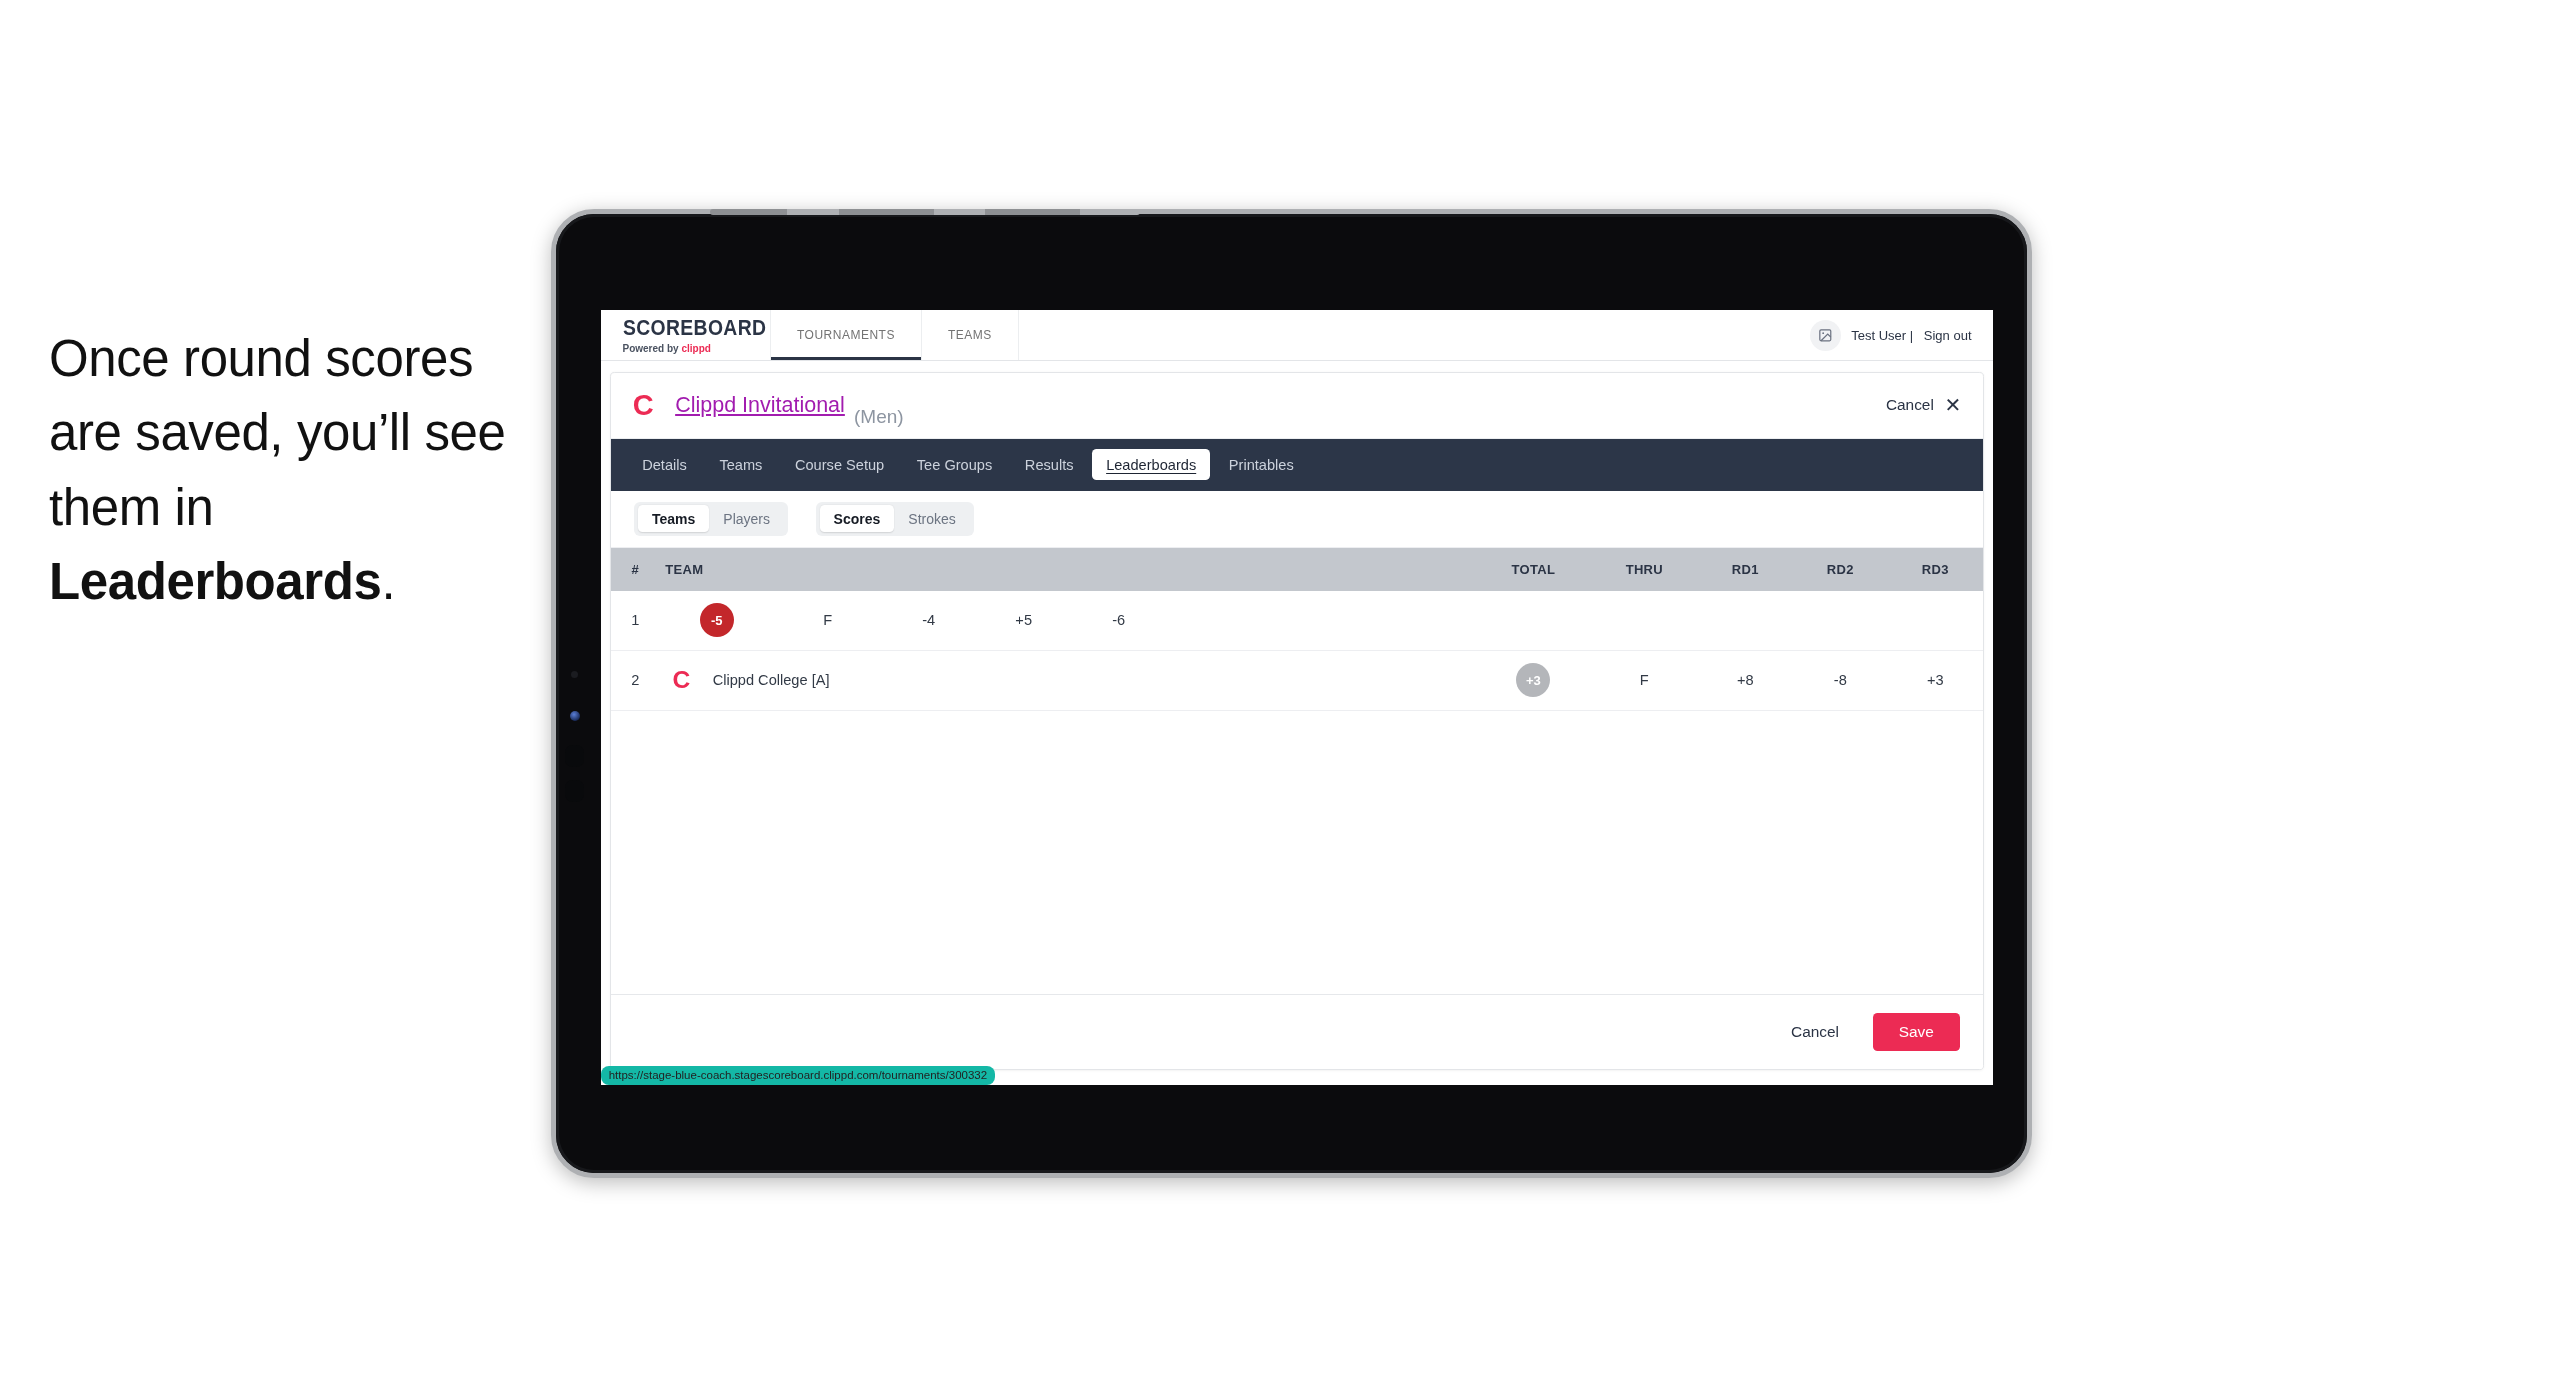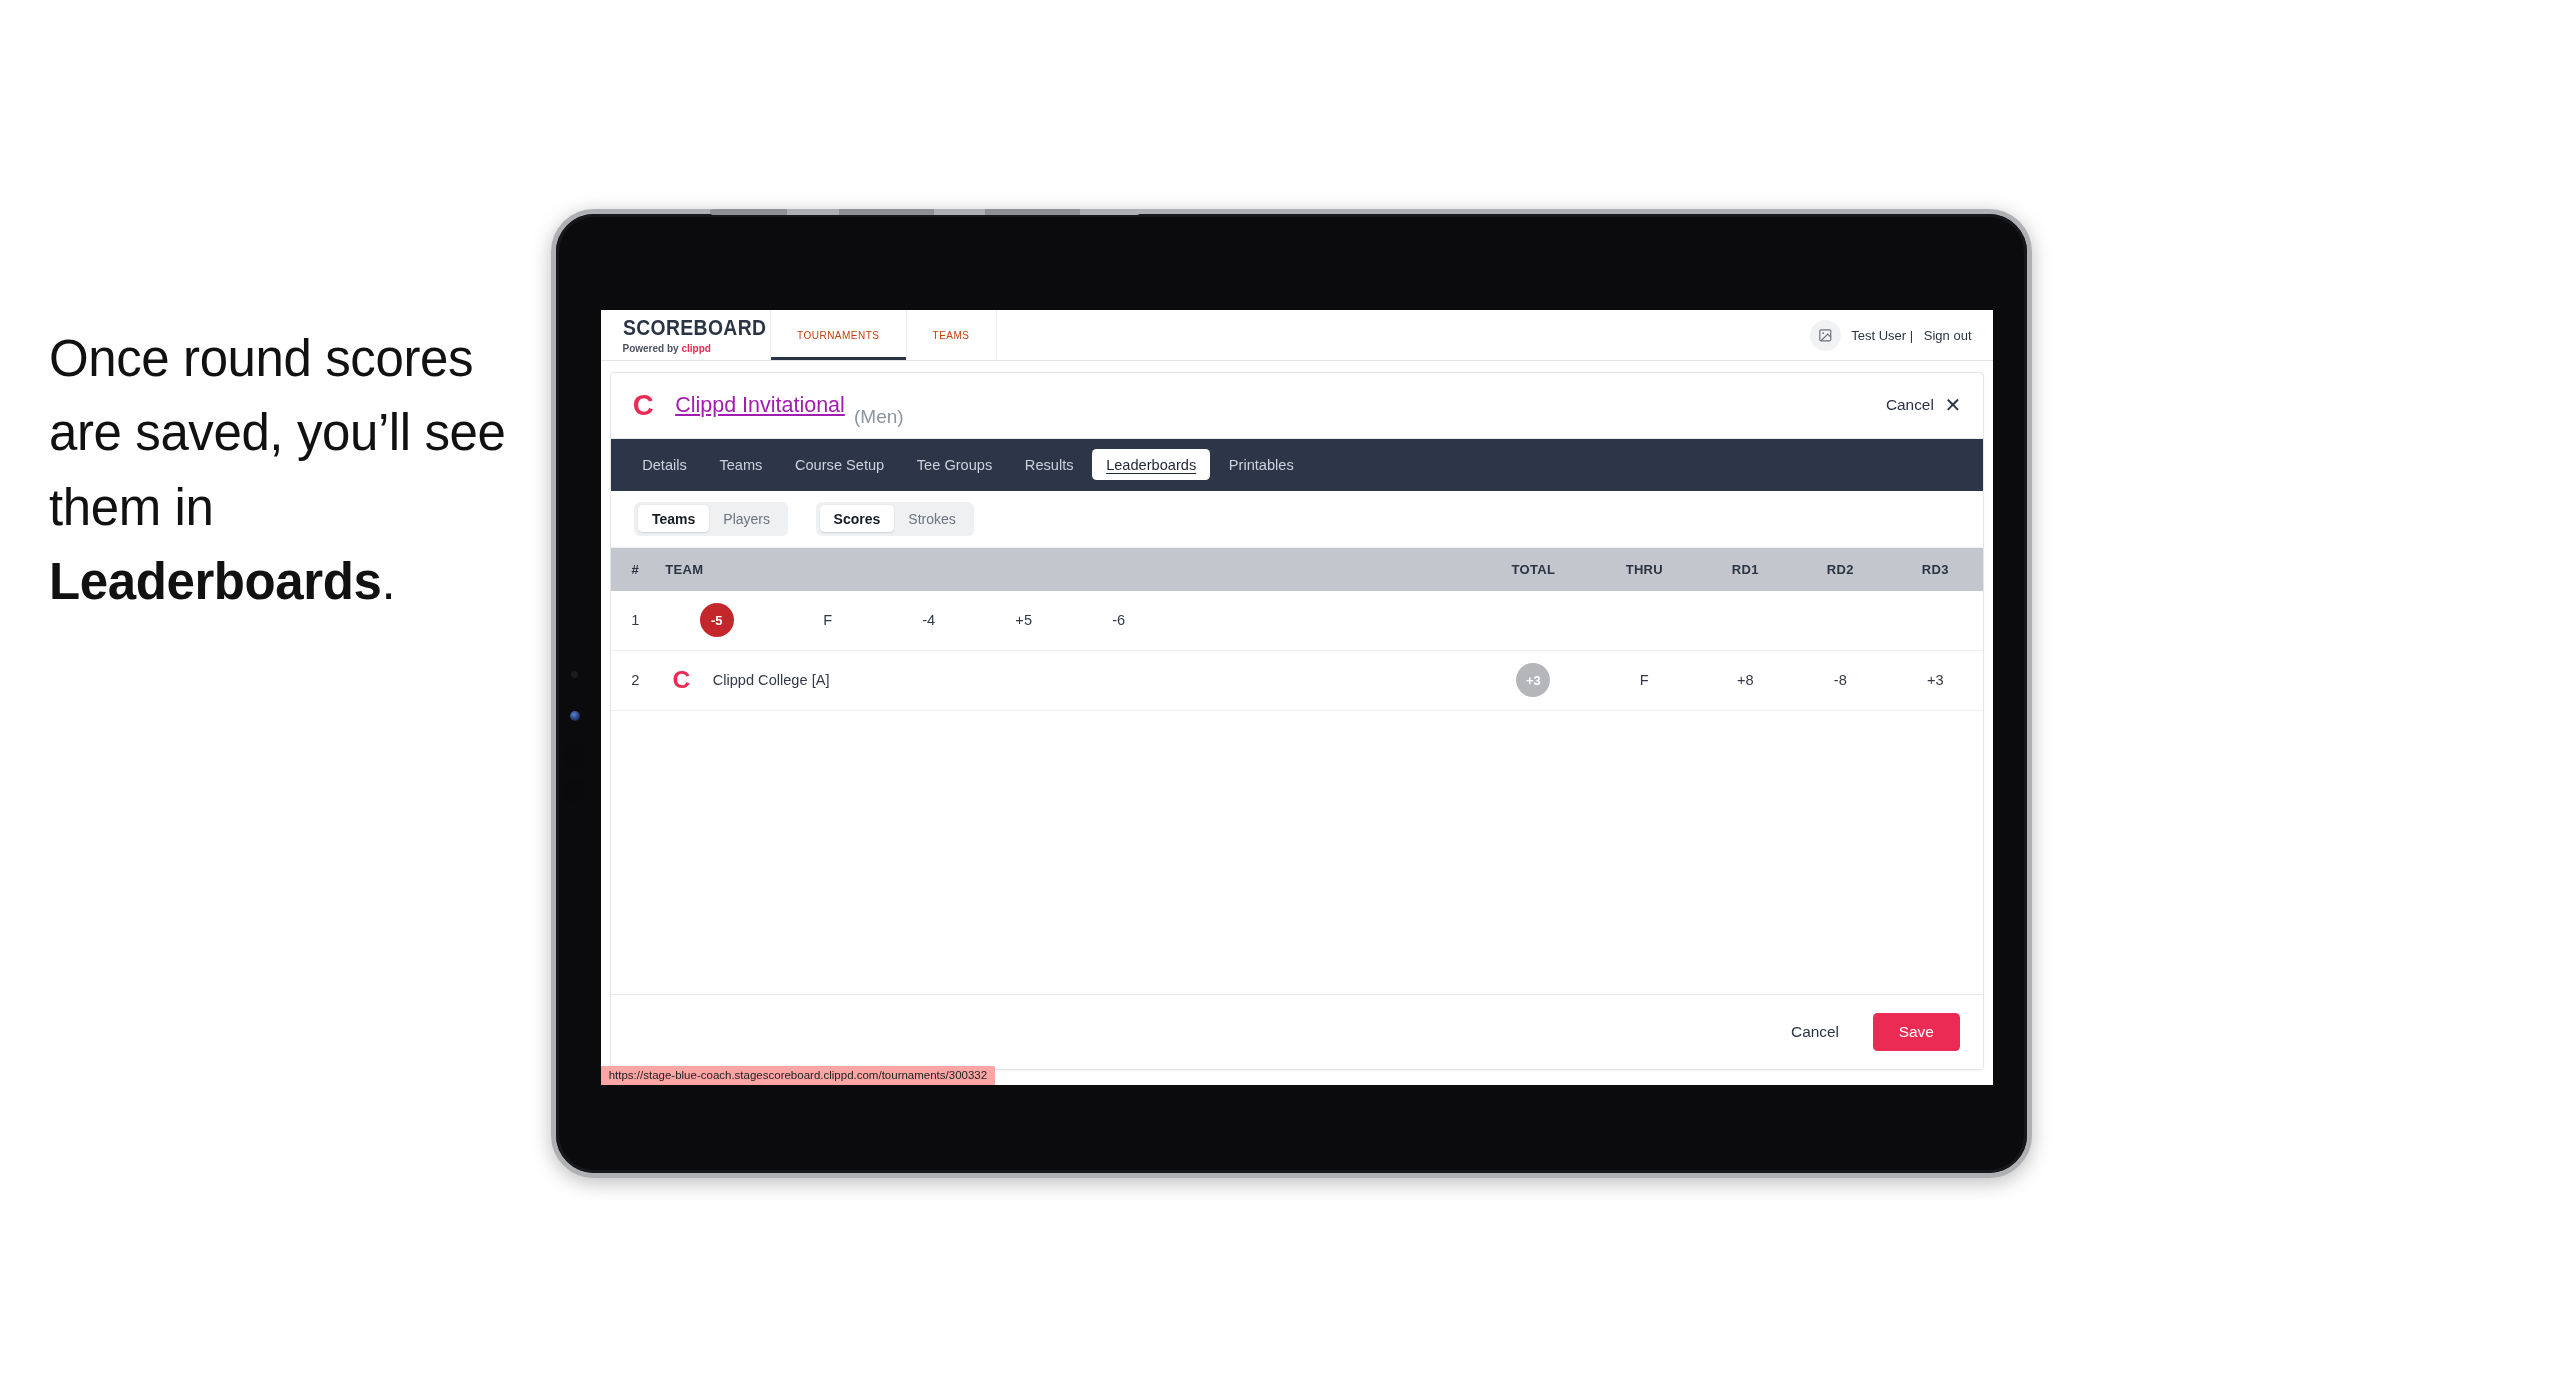--- a/index.html
+++ b/index.html
@@ -95,22 +95,22 @@
   }
   .brand-sub {
     margin-top: 2.3px;
     font-size: 10px; color: #4a5260; font-weight: 600;
   }
   .brand-sub .clippd { color: #ec2b54; font-weight: 800; }
   .navtabs { display: flex; align-items: stretch; }
   .navtab {
     display: flex; align-items: center;
     padding: 0 26px;
-    font-size: 10px; letter-spacing: 0.5px;
-    color: #c2410c;
+    font-size: 12px; letter-spacing: 0.5px;
+    color: #737373;
     border-right: 0.8px solid #eceef0;
     cursor: pointer;
     position: relative;
   }
   .navtab.active::after {
     content: ""; position: absolute; left: 0; right: 0; bottom: 0;
     height: 3.1px; background: #2b3445;
   }
   .appbar-right {
     margin-left: auto;
@@ -258,26 +258,27 @@
     font-size: 15.4px; color: #ffffff; background: #ec2b54;
     border: none; border-radius: 4.6px;
     padding: 10px 26px; cursor: pointer;
     font-family: "Liberation Sans", sans-serif;
   }
 
   
   .statusurl {
     position: absolute;
     left: 0; bottom: 0;
-    background: #fca5a5;
+    background: #14b8a6;
     color: #222;
     font-size: 11.5px;
     padding: 3.1px 7.7px 3.8px 7.7px;
     white-space: nowrap;
     border-top-right-radius: 1.5px;
+    border-radius: 8px;
   }
 </style>
 </head>
 <body>
 
 <div class="stage">
 
   <div class="caption">
     <span>Once round scores are saved, you’ll see them in </span><b>Leaderboards</b><span>.</span>
   </div>

